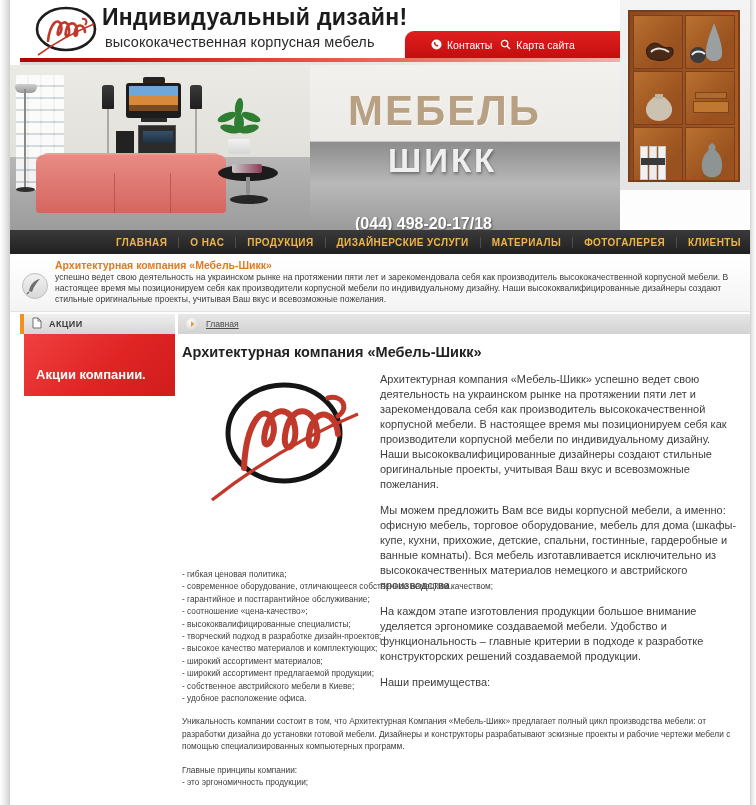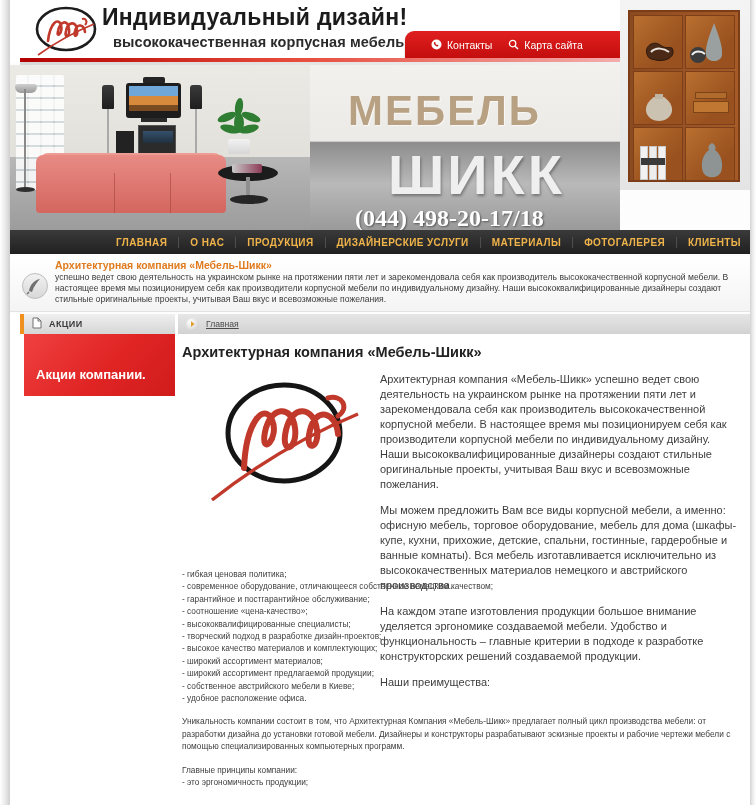--- a/index.html
+++ b/index.html
@@ -32,32 +32,32 @@
     position:absolute; left:18px; top:5px; width:78px; height:52px;
   }
   .logo-badge svg { display:block; }
   .brand-title {
     position:absolute; left:92px; top:4px;
     font-size:23px; font-weight:bold; color:#1b1b1b;
     letter-spacing:0.3px; white-space:nowrap;
   }
   .brand-sub {
     position:absolute; left:95px; top:34px;
-    font-size:14.5px; font-weight:bold; color:#2b2b2b;
-    letter-spacing:0.1px; white-space:nowrap;margin-left:8px;
+    font-size:14.5px; font-weight:normal; color:#2b2b2b;
+    letter-spacing:0.1px; white-space:nowrap;
   }
   
   .ribbon {
     position:absolute; left:395px; top:31px; width:235px; height:27px;
     background:linear-gradient(to bottom,#e02020,#c40d0d);
     border-radius:9px 9px 0 0;
     box-shadow:0 1px 2px rgba(0,0,0,.25);
   }
   .ribbon-inner { position:absolute; left:0; top:0; width:100%; height:100%;
-                  display:flex; align-items:center; gap:16px; padding-left:26px; }
+                  display:flex; align-items:center; gap:8px; padding-left:26px; }
   .toplink { display:flex; align-items:center; gap:5px; color:#ffffff;
              font-size:10.5px; text-decoration:none; white-space:nowrap; }
   .toplink .ic { display:inline-block; width:11px; height:11px; }
   .hdr-rule {
     position:absolute; left:10px; top:58px; width:610px; height:5px;
     background:linear-gradient(to right,#b30000,#e74c3c 45%,#f3b0b0 100%);
   }
   .hdr-rule2 {
     position:absolute; left:10px; top:62px; width:610px; height:3px;
     background:linear-gradient(to right,#d8d8d8,#f2f2f2);
@@ -121,29 +121,28 @@
             background:linear-gradient(to right,#c9c9c9,#8c3a55); border-radius:2px; }
 
   .hero-right { position:absolute; left:300px; top:0; width:310px; height:165px; }
   .hero-word1 {
     position:absolute; left:38px; top:22px;
     font-size:42px; font-weight:bold; color:#b8a183; letter-spacing:2px;
     text-shadow:1px 1px 0 rgba(255,255,255,.6);
   }
   .hero-word2 {
     position:absolute; left:78px; top:77px;
-    font-size:56px; font-weight:bold; color:#efefef; letter-spacing:3px;
+    font-size:33px; font-weight:bold; color:#efefef; letter-spacing:3px;
     text-shadow:1px 2px 3px rgba(0,0,0,.35);
   }
   .hero-phone {
-    position:absolute; left:45px; top:140px;
-    font-size:24px; font-weight:bold; color:#ffffff;
+    position:absolute; left:45px; top:150px;
+    font-size:16px; font-weight:bold; color:#ffffff;
     text-shadow:1px 1px 2px rgba(0,0,0,.45);
     white-space:nowrap;
-    font-family:Liberation Serif, serif;
   }
 
   
   .shelf-box {
     position:absolute; left:620px; top:0; width:130px; height:190px;
     background:linear-gradient(to bottom,#f4f4f4,#e4e4e4);
     overflow:hidden;
   }
   .shelf-unit {
     position:absolute; left:8px; top:10px; width:112px; height:172px;

